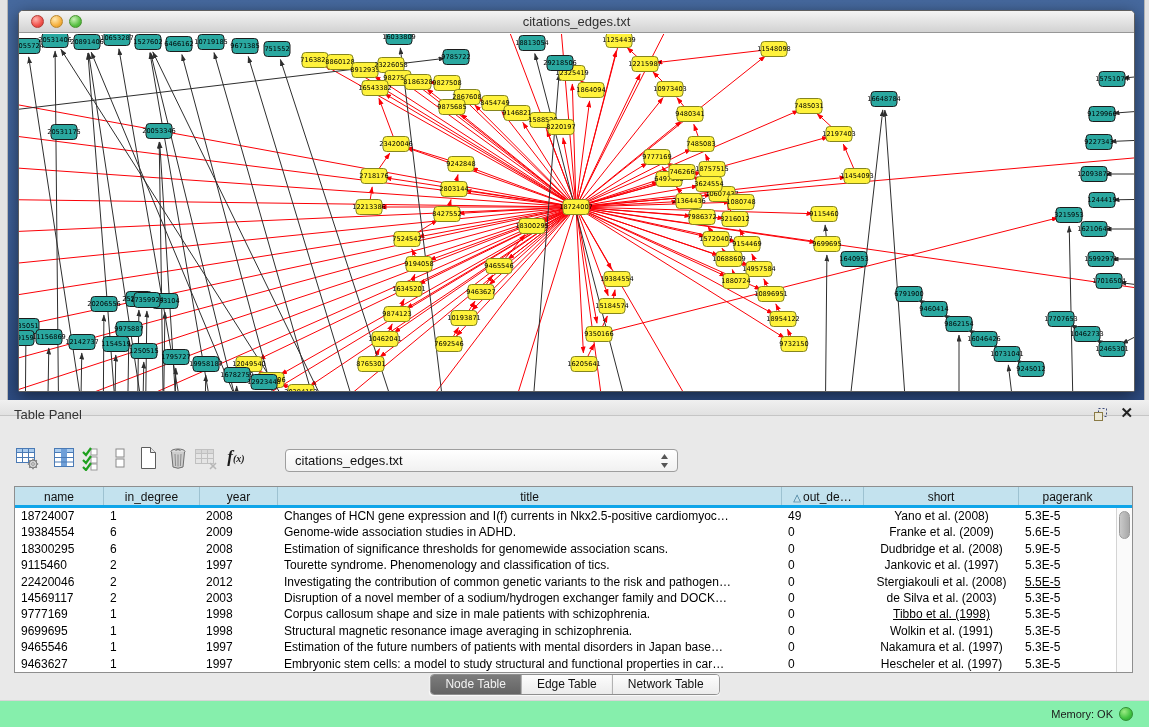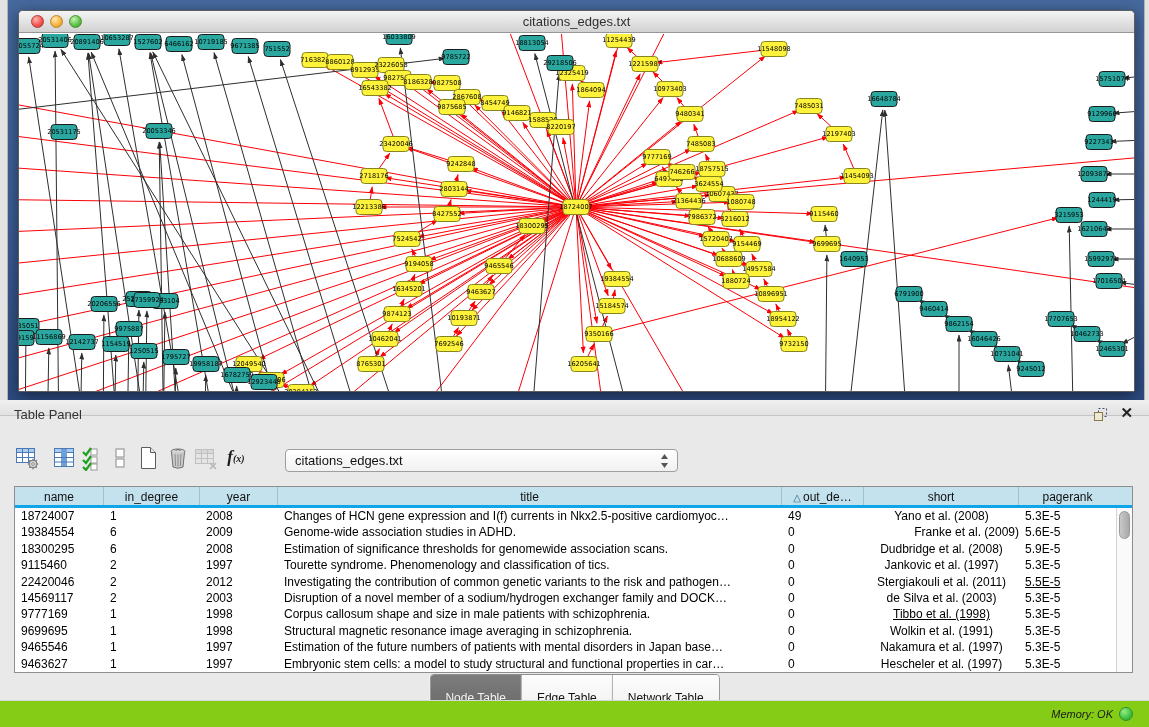--- a/index.html
+++ b/index.html
@@ -53,26 +53,26 @@
   .tr { display:flex; height:16.4px; background:#fff; }
   .td { font-size:12px; color:#000; line-height:16px; padding-left:6px; overflow:hidden; white-space:nowrap; flex:none; }
   .td.center { text-align:center; padding-left:0; }
   .vscroll { position:absolute; right:0; top:21px; bottom:0; width:16px; background:#fafafa; border-left:1px solid #d4d4d4; }
   .vthumb { position:absolute; left:2px; top:3px; width:11px; height:28px; border-radius:6px;
             background:linear-gradient(90deg,#c9c9c9,#a8a8a8); border:1px solid #9a9a9a; }
 
   .segmented { position:absolute; left:50%; top:274px; transform:translateX(-50%); display:inline-flex;
                border:1px solid #8f8f8f; border-radius:4px; overflow:hidden; background:#fff;
                box-shadow:0 1px 1px rgba(255,255,255,0.8); }
-  .seg { font-size:12px; line-height:17px; padding:15px 15px; color:#111;
+  .seg { font-size:12px; line-height:17px; padding:1px 15px; color:#111;
          background:linear-gradient(#fdfdfd,#ececec); border-right:1px solid #a5a5a5; }
   .seg:last-child { border-right:none; }
   .seg.active { background:linear-gradient(#7c7c7c,#646464); color:#f2f2f2; }
 
-  .statusbar { position:absolute; left:0; top:300px; width:100%; height:27px; background:#84cc16; border-top:1px solid #d6d6d6;font-style:italic; }
+  .statusbar { position:absolute; left:0; top:300px; width:100%; height:27px; background:#86efac; border-top:1px solid #d6d6d6; }
   .mem-label { position:absolute; right:36px; top:7px; font-size:11px; color:#1a1a1a; }
   .mem-dot { position:absolute; right:16px; top:6px; width:14px; height:14px; border-radius:50%;
              background:radial-gradient(circle at 35% 30%, #9beb84, #3fc13f 60%, #2d9c32); border:1px solid #2f8f33; }
 </style>
 </head>
 <body>
 
 <div id="app">
 
   <div class="desktop">
@@ -914,21 +914,21 @@
             <div class="td" style="width: 82px;">49</div>
             <div class="td center" style="width: 155px;">Yano et al. (2008)</div>
             <div class="td" style="width: 97px;">5.3E-5</div>
           </div>
           <div class="tr">
             <div class="td" style="width: 89px;">19384554</div>
             <div class="td" style="width: 96px;">6</div>
             <div class="td" style="width: 78px;">2009</div>
             <div class="td" style="width: 504px;">Genome-wide association studies in ADHD.</div>
             <div class="td" style="width: 82px;">0</div>
-            <div class="td center" style="width: 155px; text-align: right;">Franke et al. (2009)</div>
+            <div class="td center" style="width: 155px;">Franke et al. (2009)</div>
             <div class="td" style="width: 97px;">5.6E-5</div>
           </div>
           <div class="tr">
             <div class="td" style="width: 89px;">18300295</div>
             <div class="td" style="width: 96px;">6</div>
             <div class="td" style="width: 78px;">2008</div>
             <div class="td" style="width: 504px;">Estimation of significance thresholds for genomewide association scans.</div>
             <div class="td" style="width: 82px;">0</div>
             <div class="td center" style="width: 155px;">Dudbridge et al. (2008)</div>
             <div class="td" style="width: 97px;">5.9E-5</div>
@@ -941,21 +941,21 @@
             <div class="td" style="width: 82px;">0</div>
             <div class="td center" style="width: 155px;">Jankovic et al. (1997)</div>
             <div class="td" style="width: 97px;">5.3E-5</div>
           </div>
           <div class="tr">
             <div class="td" style="width: 89px;">22420046</div>
             <div class="td" style="width: 96px;">2</div>
             <div class="td" style="width: 78px;">2012</div>
             <div class="td" style="width: 504px;">Investigating the contribution of common genetic variants to the risk and pathogen…</div>
             <div class="td" style="width: 82px;">0</div>
-            <div class="td center" style="width: 155px;">Stergiakouli et al. (2011)</div>
+            <div class="td center" style="width: 155px;">Stergiakouli et al. (2008)</div>
             <div class="td" style="width: 97px; text-decoration: underline;">5.5E-5</div>
           </div>
           <div class="tr">
             <div class="td" style="width: 89px;">14569117</div>
             <div class="td" style="width: 96px;">2</div>
             <div class="td" style="width: 78px;">2003</div>
             <div class="td" style="width: 504px;">Disruption of a novel member of a sodium/hydrogen exchanger family and DOCK…</div>
             <div class="td" style="width: 82px;">0</div>
             <div class="td center" style="width: 155px;">de Silva et al. (2003)</div>
             <div class="td" style="width: 97px;">5.3E-5</div>

